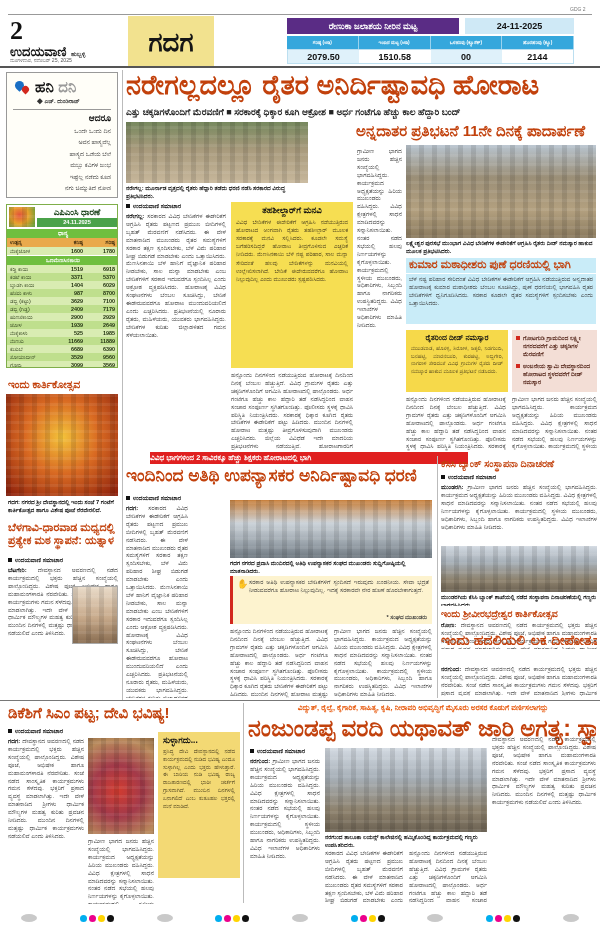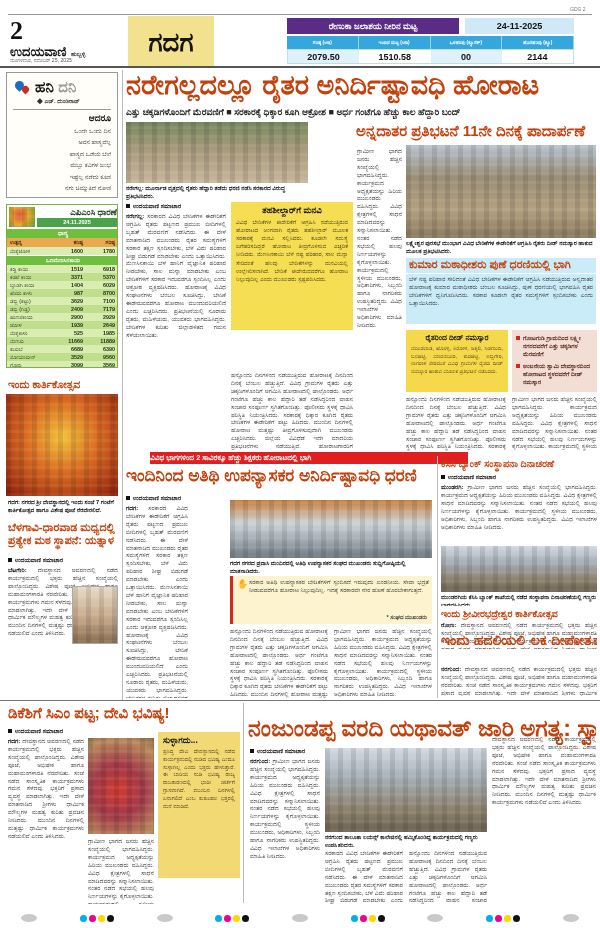--- a/index.html
+++ b/index.html
@@ -98,21 +98,21 @@
         <div class="poem-line">ಅವನ ಹಾಸ್ಯವೆಲ್ಲ</div>
         <div class="poem-line">ಹಾಸ್ಯದ ಒಡೆಯ ಬೆಲೆ</div>
         <div class="poem-line">ಮಬ್ಬು ಕವಿಗಳ ಜಂಭ</div>
         <div class="poem-line">ಇಷ್ಟೆಲ್ಲ ನಡೆದು ಕೂಡ</div>
         <div class="poem-line">ನಗು ಚಿಮ್ಮುತಿದೆ ನೋಡ</div>
       </div>
   </div>
 
   <div class="abs" style="left:6px;top:204px;width:112px;height:164px;border:1px solid #7fae4a;box-sizing:border-box;overflow:hidden">
     <div class="abs photo p-veg" style="left:2px;top:2px;width:26px;height:20px"></div>
-    <div class="abs" style="left:30px;top:2px;width:80px;font-size:8.6px;font-weight:bold;color:#143d14;text-align:right">ಎಪಿಎಂಸಿ ಧಾರಣೆ</div>
+    <div class="abs" style="left:30px;top:2px;width:80px;font-size:8.6px;font-weight:bold;color:#143d14;text-align:center">ಎಪಿಎಂಸಿ ಧಾರಣೆ</div>
     <div class="abs" style="left:30px;top:13px;width:80px;height:9px;background:#4aa24a;color:#fff;font-size:5.6px;font-weight:bold;line-height:9px;text-align:center">24.11.2025</div>
     <div class="abs" style="left:0;top:24px;width:112px;height:9px;background:#6fbf3f;color:#fff;font-size:6px;font-weight:bold;line-height:9px;text-align:center">ಧಾನ್ಯ</div>
     <div class="abs" style="left:0;top:33px;width:112px;height:9px;background:#e9a94c;display:flex;font-size:5.4px;font-weight:bold;color:#3d2a0c;line-height:9px">
       <span style="flex:1.6;padding-left:3px">ಉತ್ಪನ್ನ</span>
       <span style="flex:1;text-align:right;padding-right:4px">ಕನಿಷ್ಠ</span>
       <span style="flex:1;text-align:right;padding-right:4px">ಗರಿಷ್ಠ</span>
     </div>
     <div id="apmc-grain" class="abs" style="left:0;top:42px;width:112px">
         <div class="apmc-row alt0">
           <div class="n">ಮೆಕ್ಕೆಜೋಳ</div>
@@ -201,21 +201,21 @@
 
   <div class="abs hl" style="left:126px;top:70px;width:470px;height:36px;font-size:27px;white-space:nowrap">ನರೇಗಲ್ಲದಲ್ಲೂ ರೈತರ ಅನಿರ್ದಿಷ್ಟಾವಧಿ ಹೋರಾಟ</div>
   <div class="abs hl" style="left:126px;top:107px;width:470px;height:13px;font-size:9px;color:#222;white-space:nowrap">ಎತ್ತು ಚಕ್ಕಡಿಗಳೊಂದಿಗೆ ಮೆರವಣಿಗೆ ■ ಸರಕಾರಕ್ಕೆ ಧಿಕ್ಕಾರ ಕೂಗಿ ಆಕ್ರೋಶ ■ ಅರ್ಧ ಗಂಟೆಗೂ ಹೆಚ್ಚು ಕಾಲ ಹೆದ್ದಾರಿ ಬಂದ್</div>
   <div class="abs hl" style="left:356px;top:122px;width:240px;height:21px;font-size:15px;white-space:nowrap">ಅನ್ನದಾತರ ಪ್ರತಿಭಟನೆ 11ನೇ ದಿನಕ್ಕೆ ಪಾದಾರ್ಪಣೆ</div>
 
   <div class="abs photo p-crowd" style="left:126px;top:122px;width:182px;height:61px"></div>
   <div class="abs cap" style="left:126px;top:185px;width:182px;height:16px">ನರೇಗಲ್ಲ: ಮೂರ್ನಾಡ ವೃತ್ತದಲ್ಲಿ ರೈತರು ಹೆದ್ದಾರಿ ತಡೆದು ಧರಣಿ ನಡೆಸಿ ಸರಕಾರದ ವಿರುದ್ಧ ಪ್ರತಿಭಟಿಸಿದರು.</div>
   <div class="abs byl" style="left:126px;top:203px;width:110px"><span class="sq"></span><span>ಉದಯವಾಣಿ ಸಮಾಚಾರ</span></div>
   <div class="abs t6" style="left:126px;top:213px;width:100px;height:240px"><span class="loc">ನರೇಗಲ್ಲ:</span> <span>ಸರಕಾರದ ವಿವಿಧ ಬೇಡಿಕೆಗಳ ಈಡೇರಿಕೆಗೆ ಆಗ್ರಹಿಸಿ ರೈತರು ಪಟ್ಟಣದ ಪ್ರಮುಖ ಬೀದಿಗಳಲ್ಲಿ ಬೃಹತ್ ಮೆರವಣಿಗೆ ನಡೆಸಿದರು. ಈ ವೇಳೆ ಮಾತನಾಡಿದ ಮುಖಂಡರು ರೈತರ ಸಮಸ್ಯೆಗಳಿಗೆ ಸರಕಾರ ತಕ್ಷಣ ಸ್ಪಂದಿಸಬೇಕು, ಬೆಳೆ ವಿಮೆ ಪರಿಹಾರ ಶೀಘ್ರ ಬಿಡುಗಡೆ ಮಾಡಬೇಕು ಎಂದು ಒತ್ತಾಯಿಸಿದರು. ಮೆಣಸಿನಕಾಯಿ ಬೆಳೆ ಹಾನಿಗೆ ವೈಜ್ಞಾನಿಕ ಪರಿಹಾರ ನೀಡಬೇಕು, ಸಾಲ ಮನ್ನಾ ಮಾಡಬೇಕು ಎಂಬ ಬೇಡಿಕೆಗಳಿಗೆ ಸರಕಾರ ಇದುವರೆಗೂ ಸ್ಪಂದಿಸಿಲ್ಲ ಎಂದು ಆಕ್ರೋಶ ವ್ಯಕ್ತಪಡಿಸಿದರು. ಹೋರಾಟಕ್ಕೆ ವಿವಿಧ ಸಂಘಟನೆಗಳು ಬೆಂಬಲ ಸೂಚಿಸಿದ್ದು, ಬೇಡಿಕೆ ಈಡೇರುವವರೆಗೂ ಹೋರಾಟ ಮುಂದುವರಿಯಲಿದೆ ಎಂದು ಎಚ್ಚರಿಸಿದರು. ಪ್ರತಿಭಟನೆಯಲ್ಲಿ ನೂರಾರು ರೈತರು, ಮಹಿಳೆಯರು, ಯುವಕರು ಭಾಗವಹಿಸಿದ್ದರು. ಬೇಡಿಕೆಗಳ ಕುರಿತು ಜಿಲ್ಲಾಡಳಿತದ ಗಮನ ಸೆಳೆಯಲಾಯಿತು.</span></div>
 
-  <div class="abs ybox" style="left:231px;top:202px;width:122px;height:128px">
+  <div class="abs ybox" style="left:231px;top:202px;width:122px;height:166px">
     <div class="bt">ತಹಶೀಲ್ದಾರ್‌ಗೆ ಮನವಿ</div>
     <div class="bx" style="height:145px;overflow:hidden">ವಿವಿಧ ಬೇಡಿಕೆಗಳ ಈಡೇರಿಕೆಗೆ ಆಗ್ರಹಿಸಿ ನಡೆಯುತ್ತಿರುವ ಹೋರಾಟದ ಅಂಗವಾಗಿ ರೈತರು ತಹಶೀಲ್ದಾರ್ ಮೂಲಕ ಸರಕಾರಕ್ಕೆ ಮನವಿ ಸಲ್ಲಿಸಿದರು. ಕೂಡಲೇ ಸಮಸ್ಯೆ ಬಗೆಹರಿಸದಿದ್ದರೆ ಹೋರಾಟ ತೀವ್ರಗೊಳಿಸುವ ಎಚ್ಚರಿಕೆ ನೀಡಿದರು. ಮೆಣಸಿನಕಾಯಿ ಬೆಳೆ ನಷ್ಟ ಪರಿಹಾರ, ಸಾಲ ಮನ್ನಾ ಸೇರಿದಂತೆ ಹಲವು ಬೇಡಿಕೆಗಳನ್ನು ಮನವಿಯಲ್ಲಿ ಉಲ್ಲೇಖಿಸಲಾಗಿದೆ. ಬೇಡಿಕೆ ಈಡೇರುವವರೆಗೂ ಹೋರಾಟ ನಿಲ್ಲುವುದಿಲ್ಲ ಎಂದು ಮುಖಂಡರು ಸ್ಪಷ್ಟಪಡಿಸಿದರು.</div>
   </div>
   <div class="abs t6" style="left:231px;top:372px;width:122px;height:81px">ಹನ್ನೊಂದು ದಿನಗಳಿಂದ ನಡೆಯುತ್ತಿರುವ ಹೋರಾಟಕ್ಕೆ ದಿನದಿಂದ ದಿನಕ್ಕೆ ಬೆಂಬಲ ಹೆಚ್ಚುತ್ತಿದೆ. ವಿವಿಧ ಗ್ರಾಮಗಳ ರೈತರು ಎತ್ತು ಚಕ್ಕಡಿಗಳೊಂದಿಗೆ ಆಗಮಿಸಿ ಹೋರಾಟದಲ್ಲಿ ಪಾಲ್ಗೊಂಡರು. ಅರ್ಧ ಗಂಟೆಗೂ ಹೆಚ್ಚು ಕಾಲ ಹೆದ್ದಾರಿ ತಡೆ ನಡೆಸಿದ್ದರಿಂದ ವಾಹನ ಸಂಚಾರ ಸಂಪೂರ್ಣ ಸ್ಥಗಿತಗೊಂಡಿತ್ತು. ಪೊಲೀಸರು ಸ್ಥಳಕ್ಕೆ ಧಾವಿಸಿ ಪರಿಸ್ಥಿತಿ ನಿಯಂತ್ರಿಸಿದರು. ಸರಕಾರಕ್ಕೆ ಧಿಕ್ಕಾರ ಕೂಗಿದ ರೈತರು ಬೇಡಿಕೆಗಳ ಈಡೇರಿಕೆಗೆ ಪಟ್ಟು ಹಿಡಿದರು. ಮುಂದಿನ ದಿನಗಳಲ್ಲಿ ಹೋರಾಟ ಮತ್ತಷ್ಟು ತೀವ್ರಗೊಳಿಸುವುದಾಗಿ ಮುಖಂಡರು ಎಚ್ಚರಿಸಿದರು. ಜಿಲ್ಲೆಯ ವಿವಿಧೆಡೆ ಇದೇ ಮಾದರಿಯ ಪ್ರತಿಭಟನೆಗಳು ನಡೆಯುತ್ತಿವೆ. ಹೋರಾಟಗಾರರಿಗೆ ಸಾರ್ವಜನಿಕರಿಂದ ಬೆಂಬಲ ವ್ಯಕ್ತವಾಗುತ್ತಿದೆ.</div>
   <div class="abs t6" style="left:357px;top:148px;width:45px;height:305px">ಗ್ರಾಮೀಣ ಭಾಗದ ಜನರು ಹೆಚ್ಚಿನ ಸಂಖ್ಯೆಯಲ್ಲಿ ಭಾಗವಹಿಸಿದ್ದರು. ಕಾರ್ಯಕ್ರಮದ ಅಧ್ಯಕ್ಷತೆಯನ್ನು ಹಿರಿಯ ಮುಖಂಡರು ವಹಿಸಿದ್ದರು. ವಿವಿಧ ಕ್ಷೇತ್ರಗಳಲ್ಲಿ ಸಾಧನೆ ಮಾಡಿದವರನ್ನು ಸನ್ಮಾನಿಸಲಾಯಿತು. ನಂತರ ನಡೆದ ಸಭೆಯಲ್ಲಿ ಹಲವು ನಿರ್ಣಯಗಳನ್ನು ಕೈಗೊಳ್ಳಲಾಯಿತು. ಕಾರ್ಯಕ್ರಮದಲ್ಲಿ ಸ್ಥಳೀಯ ಮುಖಂಡರು, ಅಧಿಕಾರಿಗಳು, ಸಿಬ್ಬಂದಿ ಹಾಗೂ ನಾಗರಿಕರು ಉಪಸ್ಥಿತರಿದ್ದರು. ವಿವಿಧ ಇಲಾಖೆಗಳ ಅಧಿಕಾರಿಗಳು ಮಾಹಿತಿ ನೀಡಿದರು.</div>
 
   <div class="abs photo p-protest" style="left:406px;top:145px;width:190px;height:93px"></div>
   <div class="abs cap" style="left:406px;top:240px;width:190px;height:16px">ಲಕ್ಷ್ಮೇಶ್ವರ ಪುರಸಭೆ ಮುಂಭಾಗ ವಿವಿಧ ಬೇಡಿಕೆಗಳ ಈಡೇರಿಕೆಗೆ ಆಗ್ರಹಿಸಿ ರೈತರು ದೀಡ್ ನಮಸ್ಕಾರ ಹಾಕುವ ಮೂಲಕ ಪ್ರತಿಭಟಿಸಿದರು.</div>
   <div class="abs hl" style="left:406px;top:258px;width:190px;height:15px;font-size:11px;background:#c9ecf8;padding-left:3px;box-sizing:border-box">ಕುಮಾರ ಮಠಾಧೀಶರು ಪುಣೆ ಧರಣಿಯಲ್ಲಿ ಭಾಗಿ</div>
   <div class="abs t6" style="left:406px;top:274px;width:190px;height:50px;background:#c9ecf8;padding:2px 3px;box-sizing:border-box">ಬೆಳೆ ನಷ್ಟ ಪರಿಹಾರ ಸೇರಿದಂತೆ ವಿವಿಧ ಬೇಡಿಕೆಗಳ ಈಡೇರಿಕೆಗೆ ಆಗ್ರಹಿಸಿ ನಡೆಯುತ್ತಿರುವ ಅನ್ನದಾತರ ಹೋರಾಟಕ್ಕೆ ಕುಮಾರ ಮಠಾಧೀಶರು ಬೆಂಬಲ ಸೂಚಿಸಿದ್ದು, ಪುಣೆ ಧರಣಿಯಲ್ಲಿ ಭಾಗವಹಿಸಿ ರೈತರ ಬೇಡಿಕೆಗಳಿಗೆ ಧ್ವನಿಗೂಡಿಸಿದರು. ಸರಕಾರ ಕೂಡಲೇ ರೈತರ ಸಮಸ್ಯೆಗಳಿಗೆ ಸ್ಪಂದಿಸಬೇಕು ಎಂದು ಒತ್ತಾಯಿಸಿದರು.</div>
@@ -269,20 +269,21 @@
   <div class="abs hl" style="left:8px;top:704px;width:234px;height:22px;font-size:15px;white-space:nowrap">ಡಿಕೆಶಿಗೆ ಸಿಎಂ ಪಟ್ಟ; ದೇವಿ ಭವಿಷ್ಯ!</div>
   <div class="abs byl" style="left:8px;top:728px;width:120px"><span class="sq"></span><span>ಉದಯವಾಣಿ ಸಮಾಚಾರ</span></div>
   <div class="abs t6" style="left:8px;top:738px;width:76px;height:166px"><span class="loc">ಗದಗ:</span> <span>ದೇವಸ್ಥಾನದ ಆವರಣದಲ್ಲಿ ನಡೆದ ಕಾರ್ಯಕ್ರಮದಲ್ಲಿ ಭಕ್ತರು ಹೆಚ್ಚಿನ ಸಂಖ್ಯೆಯಲ್ಲಿ ಪಾಲ್ಗೊಂಡಿದ್ದರು. ವಿಶೇಷ ಪೂಜೆ, ಅಭಿಷೇಕ ಹಾಗೂ ಮಹಾಮಂಗಳಾರತಿ ನೆರವೇರಿತು. ಸಂಜೆ ನಡೆದ ಸಾಂಸ್ಕೃತಿಕ ಕಾರ್ಯಕ್ರಮಗಳು ಗಮನ ಸೆಳೆದವು. ಭಕ್ತರಿಗೆ ಪ್ರಸಾದ ವ್ಯವಸ್ಥೆ ಮಾಡಲಾಗಿತ್ತು. ಇದೇ ವೇಳೆ ಮಾತನಾಡಿದ ಶ್ರೀಗಳು ಧಾರ್ಮಿಕ ಮೌಲ್ಯಗಳ ಮಹತ್ವ ಕುರಿತು ಪ್ರವಚನ ನೀಡಿದರು. ಮುಂದಿನ ದಿನಗಳಲ್ಲಿ ಮತ್ತಷ್ಟು ಧಾರ್ಮಿಕ ಕಾರ್ಯಕ್ರಮಗಳು ನಡೆಯಲಿವೆ ಎಂದು ತಿಳಿಸಿದರು.</span></div>
   <div class="abs photo p-flowers" style="left:88px;top:738px;width:66px;height:96px"></div>
   <div class="abs t6" style="left:88px;top:838px;width:66px;height:66px">ಗ್ರಾಮೀಣ ಭಾಗದ ಜನರು ಹೆಚ್ಚಿನ ಸಂಖ್ಯೆಯಲ್ಲಿ ಭಾಗವಹಿಸಿದ್ದರು. ಕಾರ್ಯಕ್ರಮದ ಅಧ್ಯಕ್ಷತೆಯನ್ನು ಹಿರಿಯ ಮುಖಂಡರು ವಹಿಸಿದ್ದರು. ವಿವಿಧ ಕ್ಷೇತ್ರಗಳಲ್ಲಿ ಸಾಧನೆ ಮಾಡಿದವರನ್ನು ಸನ್ಮಾನಿಸಲಾಯಿತು. ನಂತರ ನಡೆದ ಸಭೆಯಲ್ಲಿ ಹಲವು ನಿರ್ಣಯಗಳನ್ನು ಕೈಗೊಳ್ಳಲಾಯಿತು. ಕಾರ್ಯಕ್ರಮದಲ್ಲಿ ಸ್ಥಳೀಯ ಮುಖಂಡರು, ಅಧಿಕಾರಿಗಳು, ಸಿಬ್ಬಂದಿ ಹಾಗೂ ನಾಗರಿಕರು ಉಪಸ್ಥಿತರಿದ್ದರು. ವಿವಿಧ ಇಲಾಖೆಗಳ ಅಧಿಕಾರಿಗಳು ಮಾಹಿತಿ ನೀಡಿದರು.</div>
   <div class="abs ybox" style="left:158px;top:732px;width:82px;height:146px;background:#f3d974">
     <div class="bt" style="font-size:8.4px;text-align:left;padding-left:5px">ಸುಳ್ಳಾಗದು...</div>
     <div class="bx" style="font-size:5.6px;height:125px">ಪ್ರಸಿದ್ಧ ದೇವಿ ದೇವಸ್ಥಾನದಲ್ಲಿ ನಡೆದ ಕಾರ್ಯಕ್ರಮದಲ್ಲಿ ನುಡಿದ ಭವಿಷ್ಯ ಎಂದೂ ಸುಳ್ಳಾಗಿಲ್ಲ ಎಂದು ಭಕ್ತರು ಹೇಳುತ್ತಾರೆ. ಈ ಬಾರಿಯ ನುಡಿ ಭವಿಷ್ಯ ರಾಜ್ಯ ರಾಜಕಾರಣದಲ್ಲಿ ಭಾರೀ ಚರ್ಚೆಗೆ ಗ್ರಾಸವಾಗಿದೆ. ಮುಂದಿನ ದಿನಗಳಲ್ಲಿ ಏನಾಗಲಿದೆ ಎಂಬ ಕುತೂಹಲ ಭಕ್ತರಲ್ಲಿ ಮನೆ ಮಾಡಿದೆ.</div>
   </div>
 
+  <div class="abs" style="left:250px;top:703px;width:346px;height:11px;color:#e8590c;font-size:7.4px;font-weight:bold;text-align:center;overflow:hidden;white-space:nowrap">ವಿದ್ಯುತ್, ರೈಲ್ವೆ, ಕೈಗಾರಿಕೆ, ಸಾಹಿತ್ಯ, ಕೃಷಿ, ನೀರಾವರಿ ಅಭಿವೃದ್ಧಿಗೆ ಮೈಸೂರು ಅರಸರ ಕೊಡುಗೆ ವರ್ಣಿಸಲಾಗದ್ದು</div>
   <div class="abs hl" style="left:248px;top:715px;width:348px;height:30px;font-size:23px;white-space:nowrap">ನಂಜುಂಡಪ್ಪ ವರದಿ ಯಥಾವತ್ ಜಾರಿ ಅಗತ್ಯ: ಸ್ವಾಮೀಜಿ</div>
   <div class="abs byl" style="left:250px;top:748px;width:120px"><span class="sq"></span><span>ಉದಯವಾಣಿ ಸಮಾಚಾರ</span></div>
   <div class="abs t6" style="left:250px;top:758px;width:70px;height:146px"><span class="loc">ನರಗುಂದ:</span> <span>ಗ್ರಾಮೀಣ ಭಾಗದ ಜನರು ಹೆಚ್ಚಿನ ಸಂಖ್ಯೆಯಲ್ಲಿ ಭಾಗವಹಿಸಿದ್ದರು. ಕಾರ್ಯಕ್ರಮದ ಅಧ್ಯಕ್ಷತೆಯನ್ನು ಹಿರಿಯ ಮುಖಂಡರು ವಹಿಸಿದ್ದರು. ವಿವಿಧ ಕ್ಷೇತ್ರಗಳಲ್ಲಿ ಸಾಧನೆ ಮಾಡಿದವರನ್ನು ಸನ್ಮಾನಿಸಲಾಯಿತು. ನಂತರ ನಡೆದ ಸಭೆಯಲ್ಲಿ ಹಲವು ನಿರ್ಣಯಗಳನ್ನು ಕೈಗೊಳ್ಳಲಾಯಿತು. ಕಾರ್ಯಕ್ರಮದಲ್ಲಿ ಸ್ಥಳೀಯ ಮುಖಂಡರು, ಅಧಿಕಾರಿಗಳು, ಸಿಬ್ಬಂದಿ ಹಾಗೂ ನಾಗರಿಕರು ಉಪಸ್ಥಿತರಿದ್ದರು. ವಿವಿಧ ಇಲಾಖೆಗಳ ಅಧಿಕಾರಿಗಳು ಮಾಹಿತಿ ನೀಡಿದರು.</span></div>
   <div class="abs photo p-group" style="left:325px;top:748px;width:162px;height:84px"></div>
   <div class="abs cap" style="left:325px;top:834px;width:162px;height:13px">ನರಗುಂದ ತಾಲೂಕಾ ಲಯನ್ಸ್ ಕಾಲೇಜಿನಲ್ಲಿ ಹಮ್ಮಿಕೊಂಡಿದ್ದ ಕಾರ್ಯಕ್ರಮದಲ್ಲಿ ಗಣ್ಯರು ಉಪಸ್ಥಿತರಿದ್ದರು.</div>
   <div class="abs t6" style="left:325px;top:850px;width:78px;height:54px">ಸರಕಾರದ ವಿವಿಧ ಬೇಡಿಕೆಗಳ ಈಡೇರಿಕೆಗೆ ಆಗ್ರಹಿಸಿ ರೈತರು ಪಟ್ಟಣದ ಪ್ರಮುಖ ಬೀದಿಗಳಲ್ಲಿ ಬೃಹತ್ ಮೆರವಣಿಗೆ ನಡೆಸಿದರು. ಈ ವೇಳೆ ಮಾತನಾಡಿದ ಮುಖಂಡರು ರೈತರ ಸಮಸ್ಯೆಗಳಿಗೆ ಸರಕಾರ ತಕ್ಷಣ ಸ್ಪಂದಿಸಬೇಕು, ಬೆಳೆ ವಿಮೆ ಪರಿಹಾರ ಶೀಘ್ರ ಬಿಡುಗಡೆ ಮಾಡಬೇಕು ಎಂದು ಒತ್ತಾಯಿಸಿದರು. ಮೆಣಸಿನಕಾಯಿ ಬೆಳೆ ಹಾನಿಗೆ ವೈಜ್ಞಾನಿಕ ಪರಿಹಾರ ನೀಡಬೇಕು, ಸಾಲ ಮನ್ನಾ ಮಾಡಬೇಕು ಎಂಬ ಬೇಡಿಕೆಗಳಿಗೆ ಸರಕಾರ ಇದುವರೆಗೂ ಸ್ಪಂದಿಸಿಲ್ಲ ಎಂದು ಆಕ್ರೋಶ ವ್ಯಕ್ತಪಡಿಸಿದರು. ಹೋರಾಟಕ್ಕೆ ವಿವಿಧ ಸಂಘಟನೆಗಳು ಬೆಂಬಲ ಸೂಚಿಸಿದ್ದು, ಬೇಡಿಕೆ ಈಡೇರುವವರೆಗೂ ಹೋರಾಟ ಮುಂದುವರಿಯಲಿದೆ ಎಂದು ಎಚ್ಚರಿಸಿದರು. ಪ್ರತಿಭಟನೆಯಲ್ಲಿ ನೂರಾರು ರೈತರು, ಮಹಿಳೆಯರು, ಯುವಕರು ಭಾಗವಹಿಸಿದ್ದರು. ಬೇಡಿಕೆಗಳ ಕುರಿತು ಜಿಲ್ಲಾಡಳಿತದ ಗಮನ ಸೆಳೆಯಲಾಯಿತು.</div>
   <div class="abs t6" style="left:409px;top:850px;width:78px;height:54px">ಹನ್ನೊಂದು ದಿನಗಳಿಂದ ನಡೆಯುತ್ತಿರುವ ಹೋರಾಟಕ್ಕೆ ದಿನದಿಂದ ದಿನಕ್ಕೆ ಬೆಂಬಲ ಹೆಚ್ಚುತ್ತಿದೆ. ವಿವಿಧ ಗ್ರಾಮಗಳ ರೈತರು ಎತ್ತು ಚಕ್ಕಡಿಗಳೊಂದಿಗೆ ಆಗಮಿಸಿ ಹೋರಾಟದಲ್ಲಿ ಪಾಲ್ಗೊಂಡರು. ಅರ್ಧ ಗಂಟೆಗೂ ಹೆಚ್ಚು ಕಾಲ ಹೆದ್ದಾರಿ ತಡೆ ನಡೆಸಿದ್ದರಿಂದ ವಾಹನ ಸಂಚಾರ ಸಂಪೂರ್ಣ ಸ್ಥಗಿತಗೊಂಡಿತ್ತು. ಪೊಲೀಸರು ಸ್ಥಳಕ್ಕೆ ಧಾವಿಸಿ ಪರಿಸ್ಥಿತಿ ನಿಯಂತ್ರಿಸಿದರು. ಸರಕಾರಕ್ಕೆ ಧಿಕ್ಕಾರ ಕೂಗಿದ ರೈತರು ಬೇಡಿಕೆಗಳ ಈಡೇರಿಕೆಗೆ ಪಟ್ಟು ಹಿಡಿದರು. ಮುಂದಿನ ದಿನಗಳಲ್ಲಿ ಹೋರಾಟ ಮತ್ತಷ್ಟು ತೀವ್ರಗೊಳಿಸುವುದಾಗಿ ಮುಖಂಡರು ಎಚ್ಚರಿಸಿದರು. ಜಿಲ್ಲೆಯ ವಿವಿಧೆಡೆ ಇದೇ ಮಾದರಿಯ ಪ್ರತಿಭಟನೆಗಳು ನಡೆಯುತ್ತಿವೆ. ಹೋರಾಟಗಾರರಿಗೆ ಸಾರ್ವಜನಿಕರಿಂದ ಬೆಂಬಲ ವ್ಯಕ್ತವಾಗುತ್ತಿದೆ.</div>
   <div class="abs t6" style="left:492px;top:736px;width:104px;height:168px">ದೇವಸ್ಥಾನದ ಆವರಣದಲ್ಲಿ ನಡೆದ ಕಾರ್ಯಕ್ರಮದಲ್ಲಿ ಭಕ್ತರು ಹೆಚ್ಚಿನ ಸಂಖ್ಯೆಯಲ್ಲಿ ಪಾಲ್ಗೊಂಡಿದ್ದರು. ವಿಶೇಷ ಪೂಜೆ, ಅಭಿಷೇಕ ಹಾಗೂ ಮಹಾಮಂಗಳಾರತಿ ನೆರವೇರಿತು. ಸಂಜೆ ನಡೆದ ಸಾಂಸ್ಕೃತಿಕ ಕಾರ್ಯಕ್ರಮಗಳು ಗಮನ ಸೆಳೆದವು. ಭಕ್ತರಿಗೆ ಪ್ರಸಾದ ವ್ಯವಸ್ಥೆ ಮಾಡಲಾಗಿತ್ತು. ಇದೇ ವೇಳೆ ಮಾತನಾಡಿದ ಶ್ರೀಗಳು ಧಾರ್ಮಿಕ ಮೌಲ್ಯಗಳ ಮಹತ್ವ ಕುರಿತು ಪ್ರವಚನ ನೀಡಿದರು. ಮುಂದಿನ ದಿನಗಳಲ್ಲಿ ಮತ್ತಷ್ಟು ಧಾರ್ಮಿಕ ಕಾರ್ಯಕ್ರಮಗಳು ನಡೆಯಲಿವೆ ಎಂದು ತಿಳಿಸಿದರು.</div>
 
   <div class="regrow" id="regrow">

